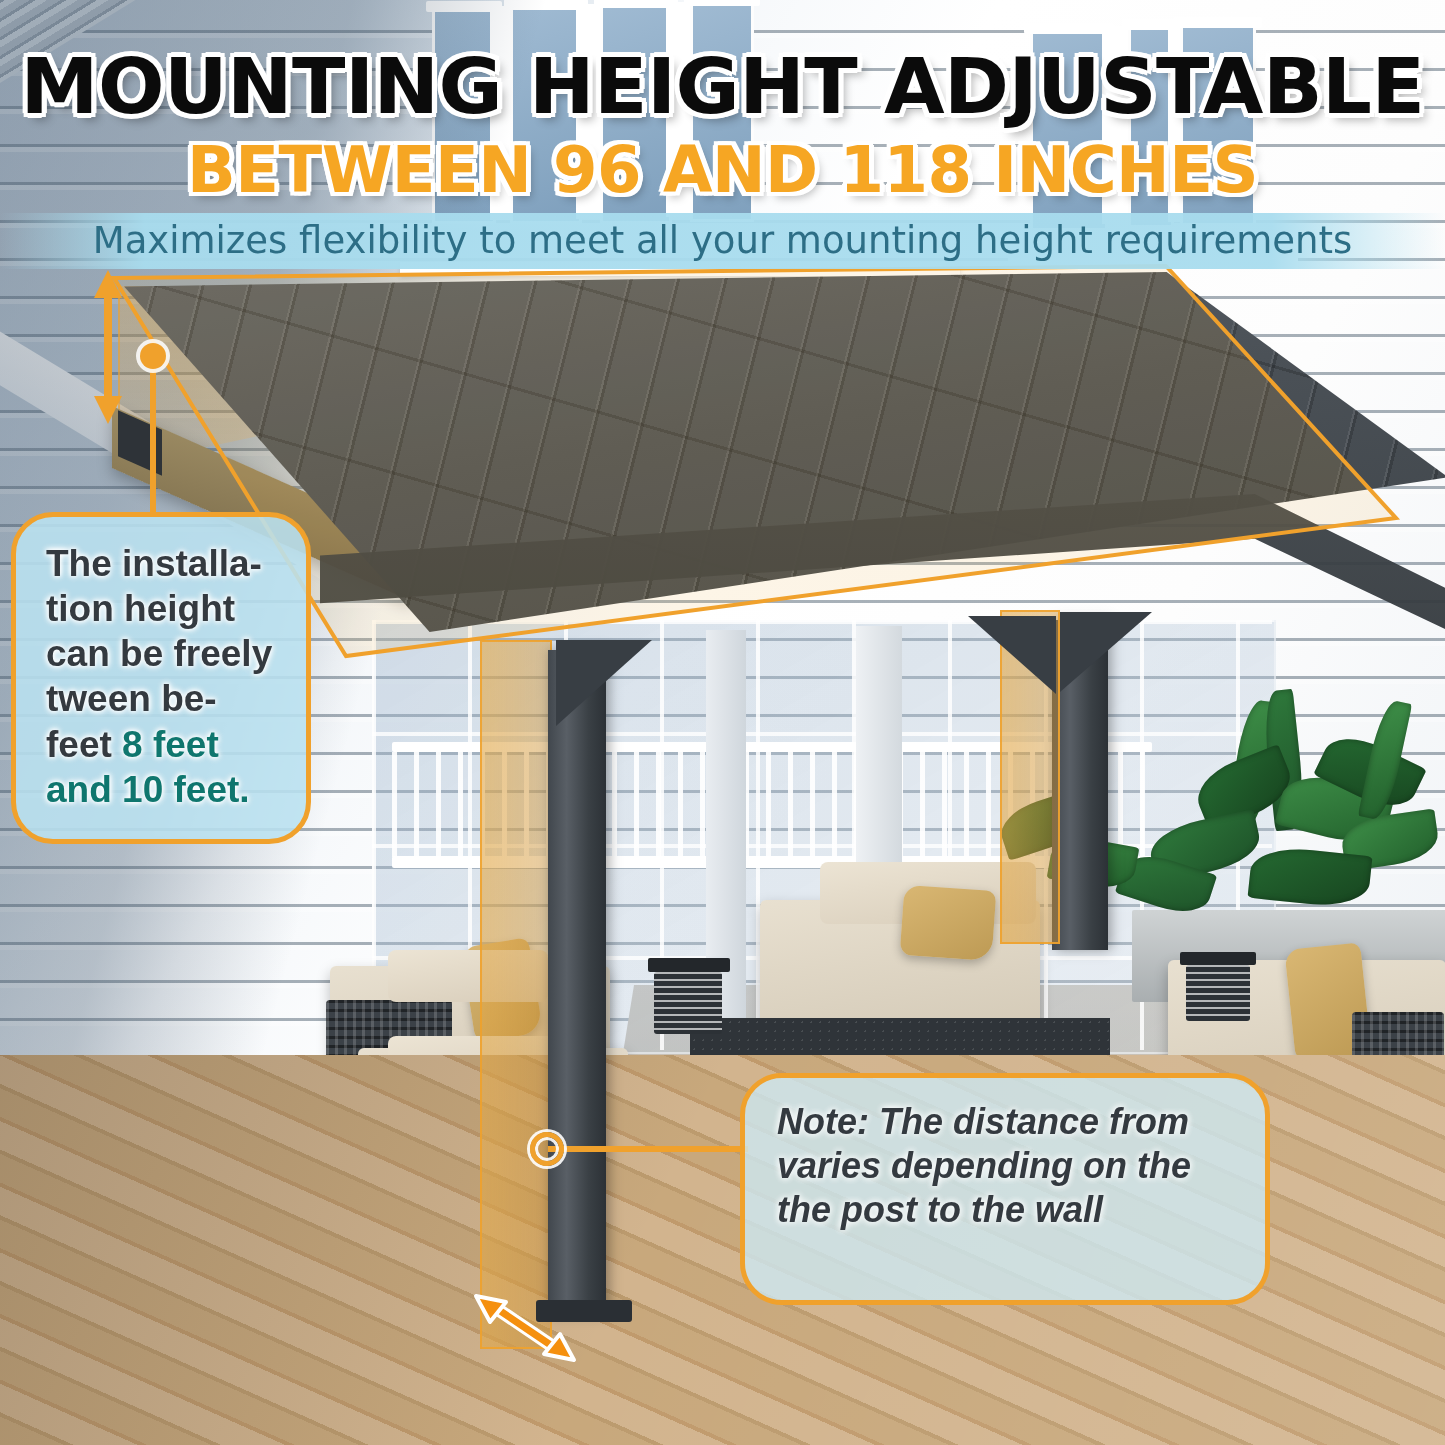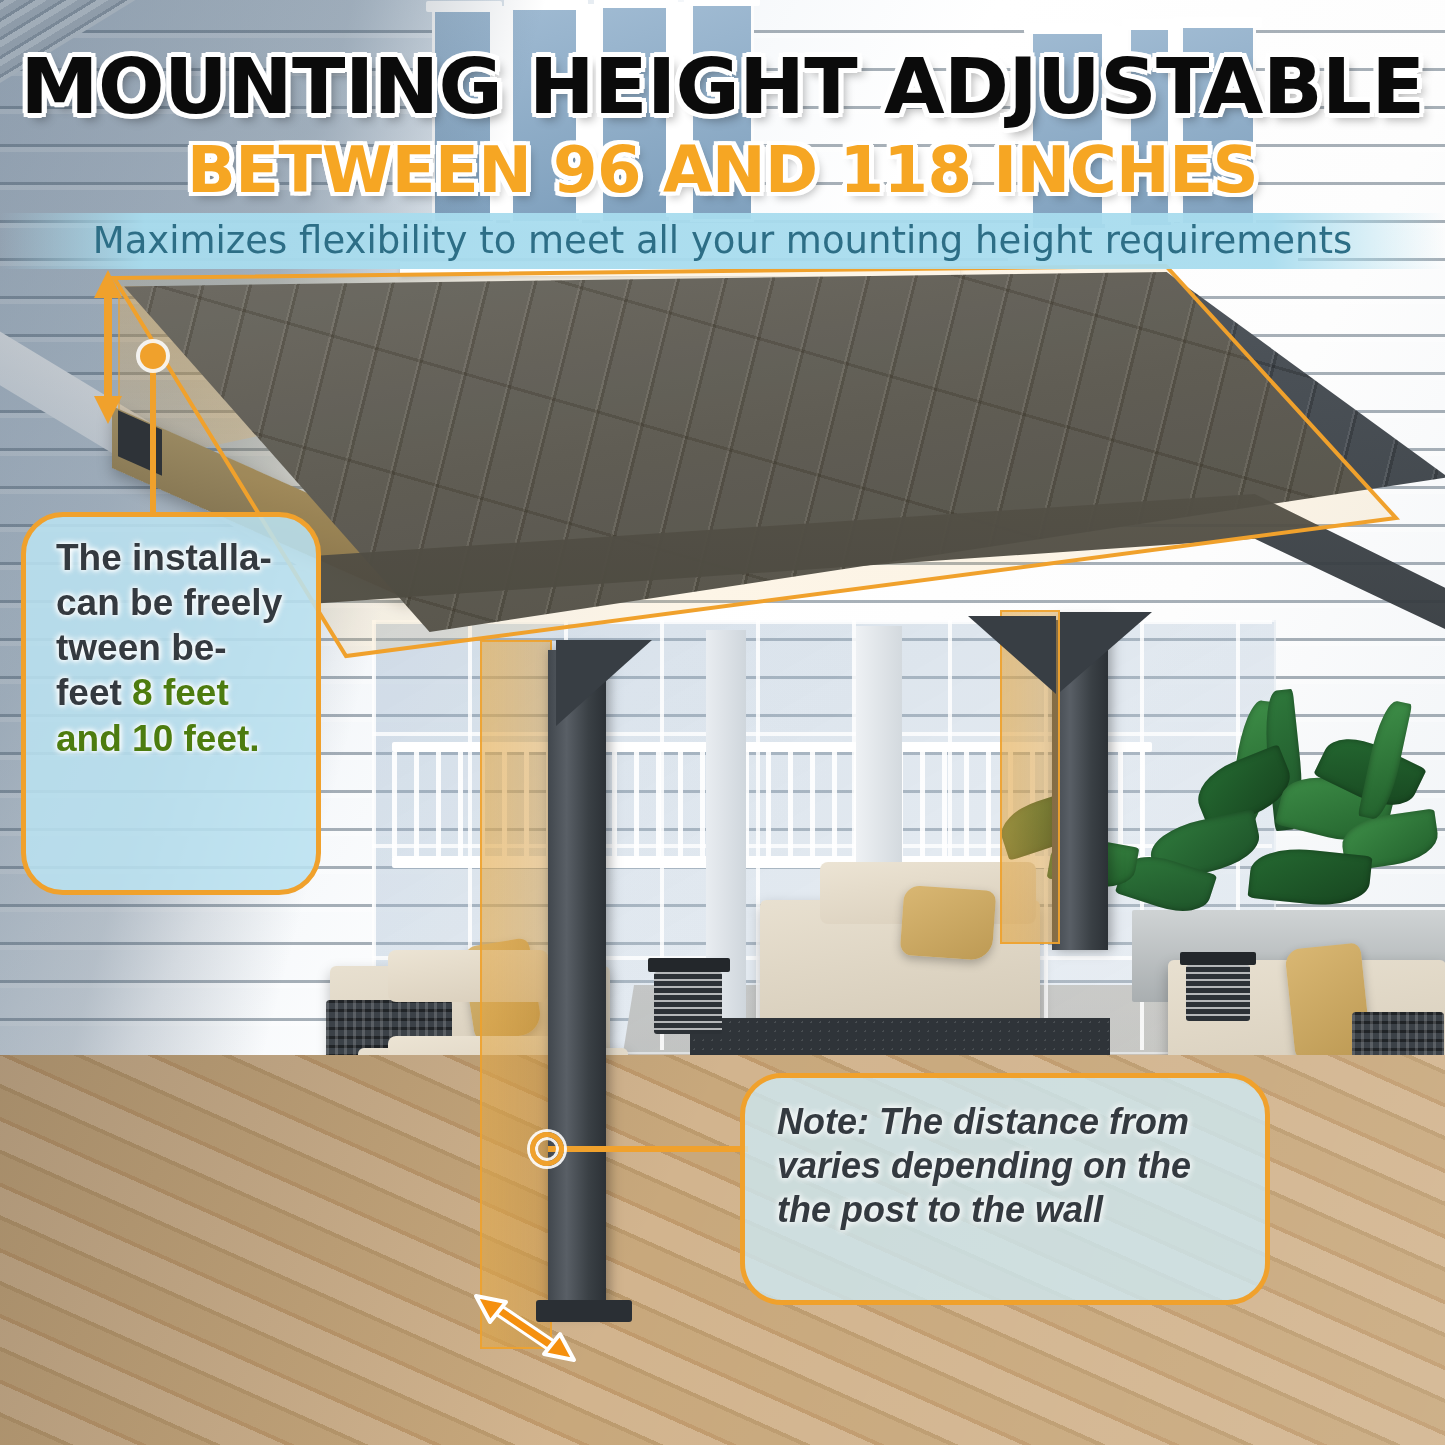--- a/index.html
+++ b/index.html
@@ -177,35 +177,35 @@
 
   
   .callout{
     position:absolute;border:5px solid #f0a12c;border-radius:42px;
     box-sizing:border-box;
     color:#343a40;
     font-weight:bold;
     line-height:1.22;
   }
   .callout-left{
-    left:21px;top:512px;width:300px;height:383px;
+    left:11px;top:512px;width:300px;height:332px;
     background:rgba(186,225,240,.88);
-    padding:18px 22px 0 30px;
+    padding:24px 22px 0 30px;
     font-size:37px;
     text-shadow:0 0 7px #fff,0 0 7px #fff,0 0 4px #fff;
   }
   .callout-right{
     left:740px;top:1073px;width:530px;height:232px;
     background:rgba(205,232,242,.80);
     padding:22px 26px 0 32px;
     font-size:36px;
     text-shadow:0 0 7px #fff,0 0 7px #fff;
     font-style:italic;
   }
-  .hl-orange{color:#4d7c0f;}
+  .hl-orange{color:#0f766e;}
 
   
   .leader{position:absolute;background:#f0a12c;}
   .dot-solid{
     position:absolute;width:26px;height:26px;border-radius:50%;
     background:#f0a12c;box-shadow:0 0 0 4px rgba(255,255,255,.85);
   }
   .dot-hollow{
     position:absolute;width:24px;height:24px;border-radius:50%;
     background:transparent;border:5px solid #f0a12c;box-shadow:0 0 0 3px rgba(255,255,255,.9), inset 0 0 0 3px rgba(255,255,255,.9);
@@ -366,20 +366,21 @@
     <line x1="22" y1="20" x2="22" y2="138" stroke="#f0a12c" stroke-width="8"></line>
     <polygon points="22,2 36,30 8,30" fill="#f0a12c"></polygon>
     <polygon points="22,156 36,128 8,128" fill="#f0a12c"></polygon>
   </svg>
 
   <div class="leader" style="left:150px;top:356px;width:6px;height:160px;"></div>
   <div class="dot-solid" style="left:140px;top:343px;"></div>
 
   <div class="callout callout-left">
     <div>The installa-</div>
+    <div>tion height</div>
     <div>can be freely</div>
     <div>tween be-</div>
     <div><span>feet </span><span class="hl-orange">8 feet</span></div>
     <div class="hl-orange">and 10 feet.</div>
   </div>
 
   <div class="leader" style="left:548px;top:1146px;width:200px;height:6px;"></div>
   <div class="dot-hollow" style="left:530px;top:1132px;"></div>
 
   <div class="callout callout-right">

